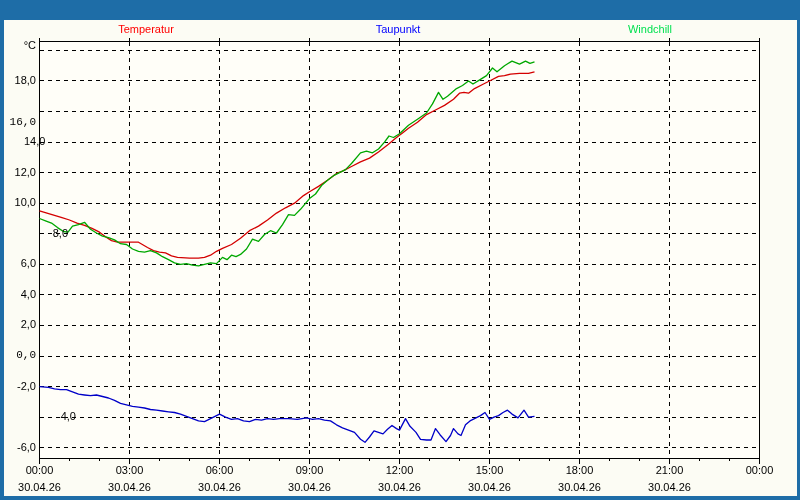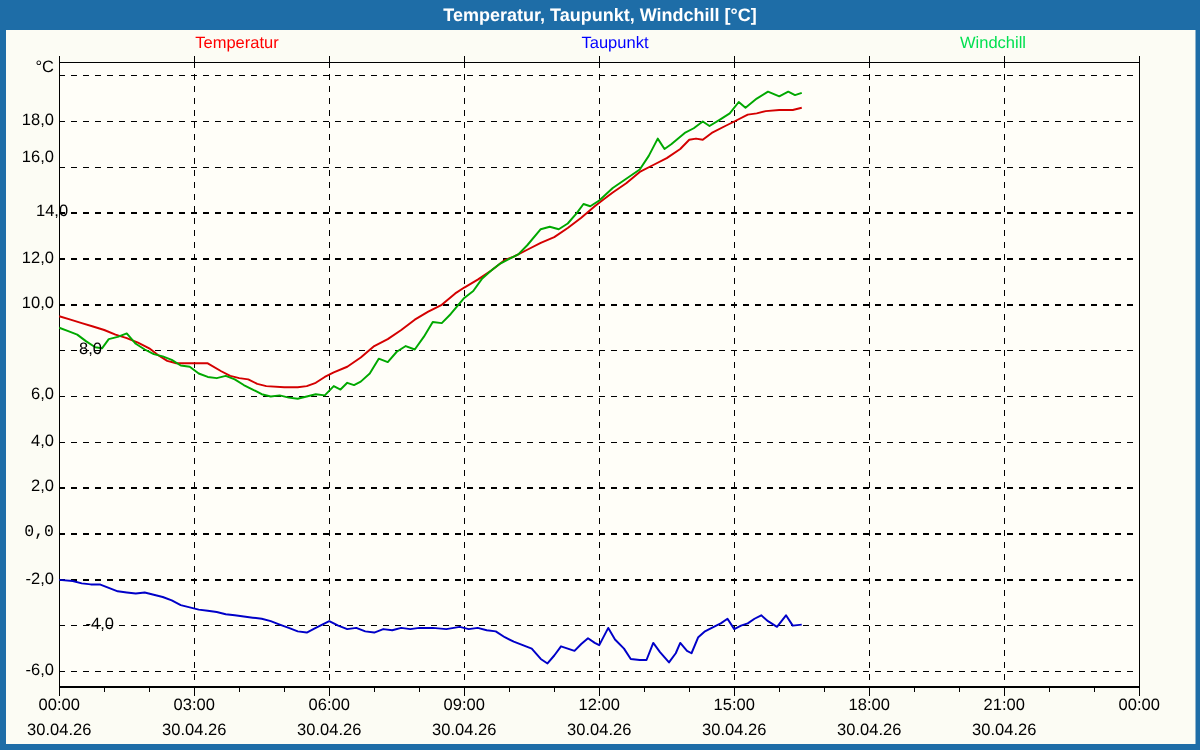--- a/index.html
+++ b/index.html
@@ -15,21 +15,20 @@
     background:#fcfcf4;
   }
   .titlebar{
     position:absolute;left:0;top:0;width:800px;height:20px;
     color:#ffffff;font-size:12px;font-weight:bold;
     text-align:center;line-height:20px;
   }
   .legend-item{
     position:absolute;top:23px;font-size:11px;white-space:nowrap;
     transform:translateX(-50%);
-    margin-left:12px;
   }
   #legend-temperatur{left:146px;}
   #legend-taupunkt{left:398px;}
   #legend-windchill{left:650px;}
   .unit-label{
     position:absolute;left:0;top:39px;width:36px;text-align:right;
     font-size:11px;color:#000;
   }
   svg{position:absolute;left:0;top:0;}
   .ylab{
@@ -44,23 +43,20 @@
     position:absolute;width:60px;text-align:center;top:481px;
     font-size:11px;color:#000;
   }
 </style>
 </head>
 <body>
 
 <div class="window">
   <div class="content"></div>
 
-  <div class="titlebar">
-    <span>Temperatur, Taupunkt, Windchill [°C]</span>
-  </div>
 
   <span class="legend-item" id="legend-temperatur" style="color: rgb(255, 0, 0);">Temperatur</span>
   <span class="legend-item" id="legend-taupunkt" style="color: rgb(0, 0, 255);">Taupunkt</span>
   <span class="legend-item" id="legend-windchill" style="color: rgb(0, 224, 80);">Windchill</span>
 
   <div class="unit-label">°C</div>
 
   <svg id="plot" width="800" height="500">
       <rect x="39.5" y="41.5" width="720" height="416.5" fill="#fffef8" shape-rendering="crispEdges"></rect>
       <line x1="39.5" y1="447.68" x2="759.5" y2="447.68" stroke="#000" stroke-width="1" stroke-dasharray="4 4" shape-rendering="crispEdges"></line>
@@ -129,21 +125,21 @@
       <div class="ylab" style="top: 410.12px; margin-left: 40px;">-4,0</div>
       <div class="ylab" style="top: 379.56px;">-2,0</div>
       <div class="ylab" style="top: 349px; font-family: Liberation Mono, monospace;">0,0</div>
       <div class="ylab" style="top: 318.44px;">2,0</div>
       <div class="ylab" style="top: 287.88px;">4,0</div>
       <div class="ylab" style="top: 257.32px;">6,0</div>
       <div class="ylab" style="top: 226.76px; margin-left: 32px;">8,0</div>
       <div class="ylab" style="top: 196.2px;">10,0</div>
       <div class="ylab" style="top: 165.64px;">12,0</div>
       <div class="ylab" style="top: 135.08px; padding-left: 24px;">14,0</div>
-      <div class="ylab" style="top: 99px;">16,0</div>
+      <div class="ylab" style="top: 116px; font-family: Liberation Mono, monospace;">16,0</div>
       <div class="ylab" style="top: 73.96px;">18,0</div>
       <div class="xtime" style="left: 14.5px;">00:00</div>
       <div class="xdate" style="left: 9.5px;">30.04.26</div>
       <div class="xtime" style="left: 104.5px;">03:00</div>
       <div class="xdate" style="left: 99.5px;">30.04.26</div>
       <div class="xtime" style="left: 194.5px;">06:00</div>
       <div class="xdate" style="left: 189.5px;">30.04.26</div>
       <div class="xtime" style="left: 284.5px;">09:00</div>
       <div class="xdate" style="left: 279.5px;">30.04.26</div>
       <div class="xtime" style="left: 374.5px;">12:00</div>

